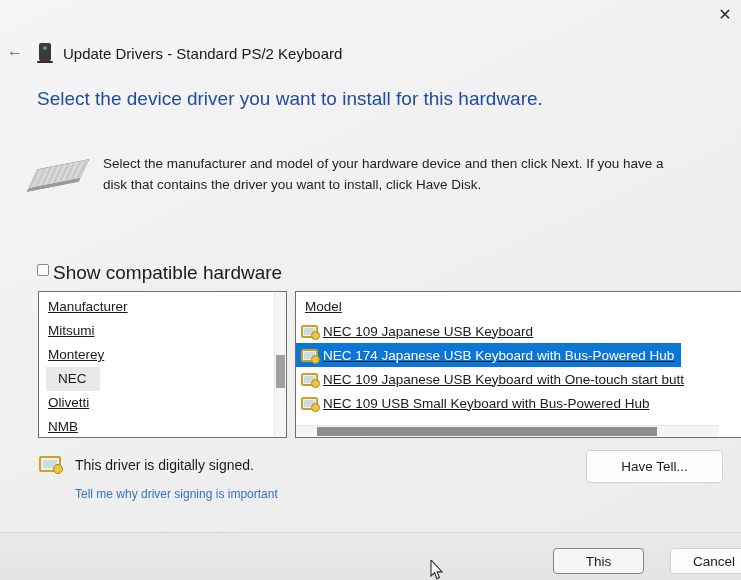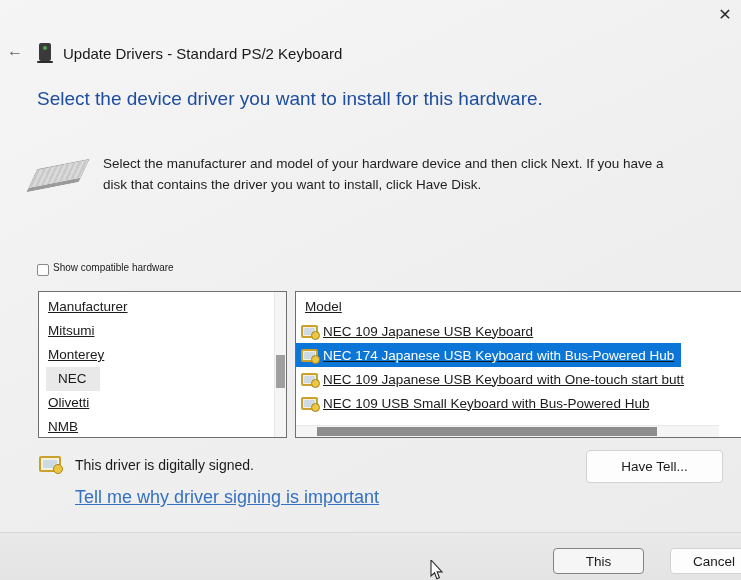--- a/index.html
+++ b/index.html
@@ -29,21 +29,21 @@
   .heading { position:absolute; left:37px; top:88px; font-size:19px; color:var(--heading-blue); white-space:nowrap; }
   .kb-art { position:absolute; left:31px; top:165px; width:52px; height:16px;
     transform:rotate(-11deg) skewX(-36deg);
     background:repeating-linear-gradient(90deg,#c9c9c9 0 3px,#dadada 3px 6px);
     border:1px solid #a9a9a9; border-bottom:4px solid #9a9a9a; border-radius:2px; }
   .instr { position:absolute; left:103px; top:153px; font-size:13.5px; line-height:21px; color:#1f1f1f; white-space:nowrap; }
 
   
   .cb-box { position:absolute; left:37px; top:264px; width:10px; height:10px;
     border:1px solid #8a8a8a; background:#fdfdfd; border-radius:2px; }
-  .cb-label { position:absolute; left:53px; top:262px; font-size:10px; }
+  .cb-label { position:absolute; left:53px; top:262px; font-size:19px; }
 
   
   .listbox { position:absolute; background:#fff; border:1px solid #6f6f6f; box-sizing:border-box; overflow:hidden;text-decoration:underline; }
   #mfr-list { left:38px; top:291px; width:249px; height:147px; }
   #mdl-list { left:295px; top:291px; width:501px; height:147px; }
   .lb-head { height:24px; line-height:24px; padding-left:9px; font-size:13.5px; color:#1b1b1b; margin-top:3px; }
   .mfr-row { height:24px; line-height:24px; padding-left:9px; font-size:13.5px; white-space:nowrap; }
   .mfr-sel-bg { display:inline-block; background:#e9e9e9; padding:0 13px 0 12px; margin-left:-2px; }
   .mdl-row { display:flex; align-items:center; height:24px; padding-left:5px; padding-right:7px;
     font-size:13.5px; white-space:nowrap; width:max-content; }
@@ -64,22 +64,22 @@
   .hsb { position:absolute; left:0; bottom:0; height:12px; width:423px; background:#f5f5f5; border-top:1px solid #e7e7e7; box-sizing:border-box; }
   .hthumb { position:absolute; top:1px; height:9px; left:21px; width:340px; background:#8d8d8d; }
 
   
   .sign-icon { position:absolute; left:39px; top:456px; width:22px; height:16px;
     background:#f6f1df; border:2px solid #c9a12c; border-radius:2px; box-sizing:border-box; }
   .sign-inner { position:absolute; left:2px; top:2px; right:2px; bottom:2px; background:#ccdae6; border-radius:1px; }
   .sign-badge { position:absolute; right:-4px; bottom:-4px; width:8px; height:8px;
     background:#ecc63f; border:1px solid #a8861f; border-radius:50%; }
   .sign-text { position:absolute; left:75px; top:457px; font-size:14px; }
-  .sign-link { position:absolute; left:75px; top:487px; font-size:18px; color:var(--link-blue);
-    text-decoration:underline; cursor:pointer; }
+  .sign-link { position:absolute; left:75px; top:487px; font-size:12px; color:var(--link-blue);
+    cursor:pointer; }
 
   
   .btn { position:absolute; display:flex; align-items:center; justify-content:center;
     font-size:13.5px; color:#1b1b1b; background:#fdfdfd; border:1px solid #d2d2d2;
     border-radius:4px; box-sizing:border-box; cursor:default; }
   #have-disk { left:586px; top:450px; width:137px; height:33px; }
   #next { left:553px; top:548px; width:91px; height:26px; border-color:#848484; background:#f6f6f6; }
   #cancel { left:670px; top:548px; width:88px; height:26px; }
 
   

